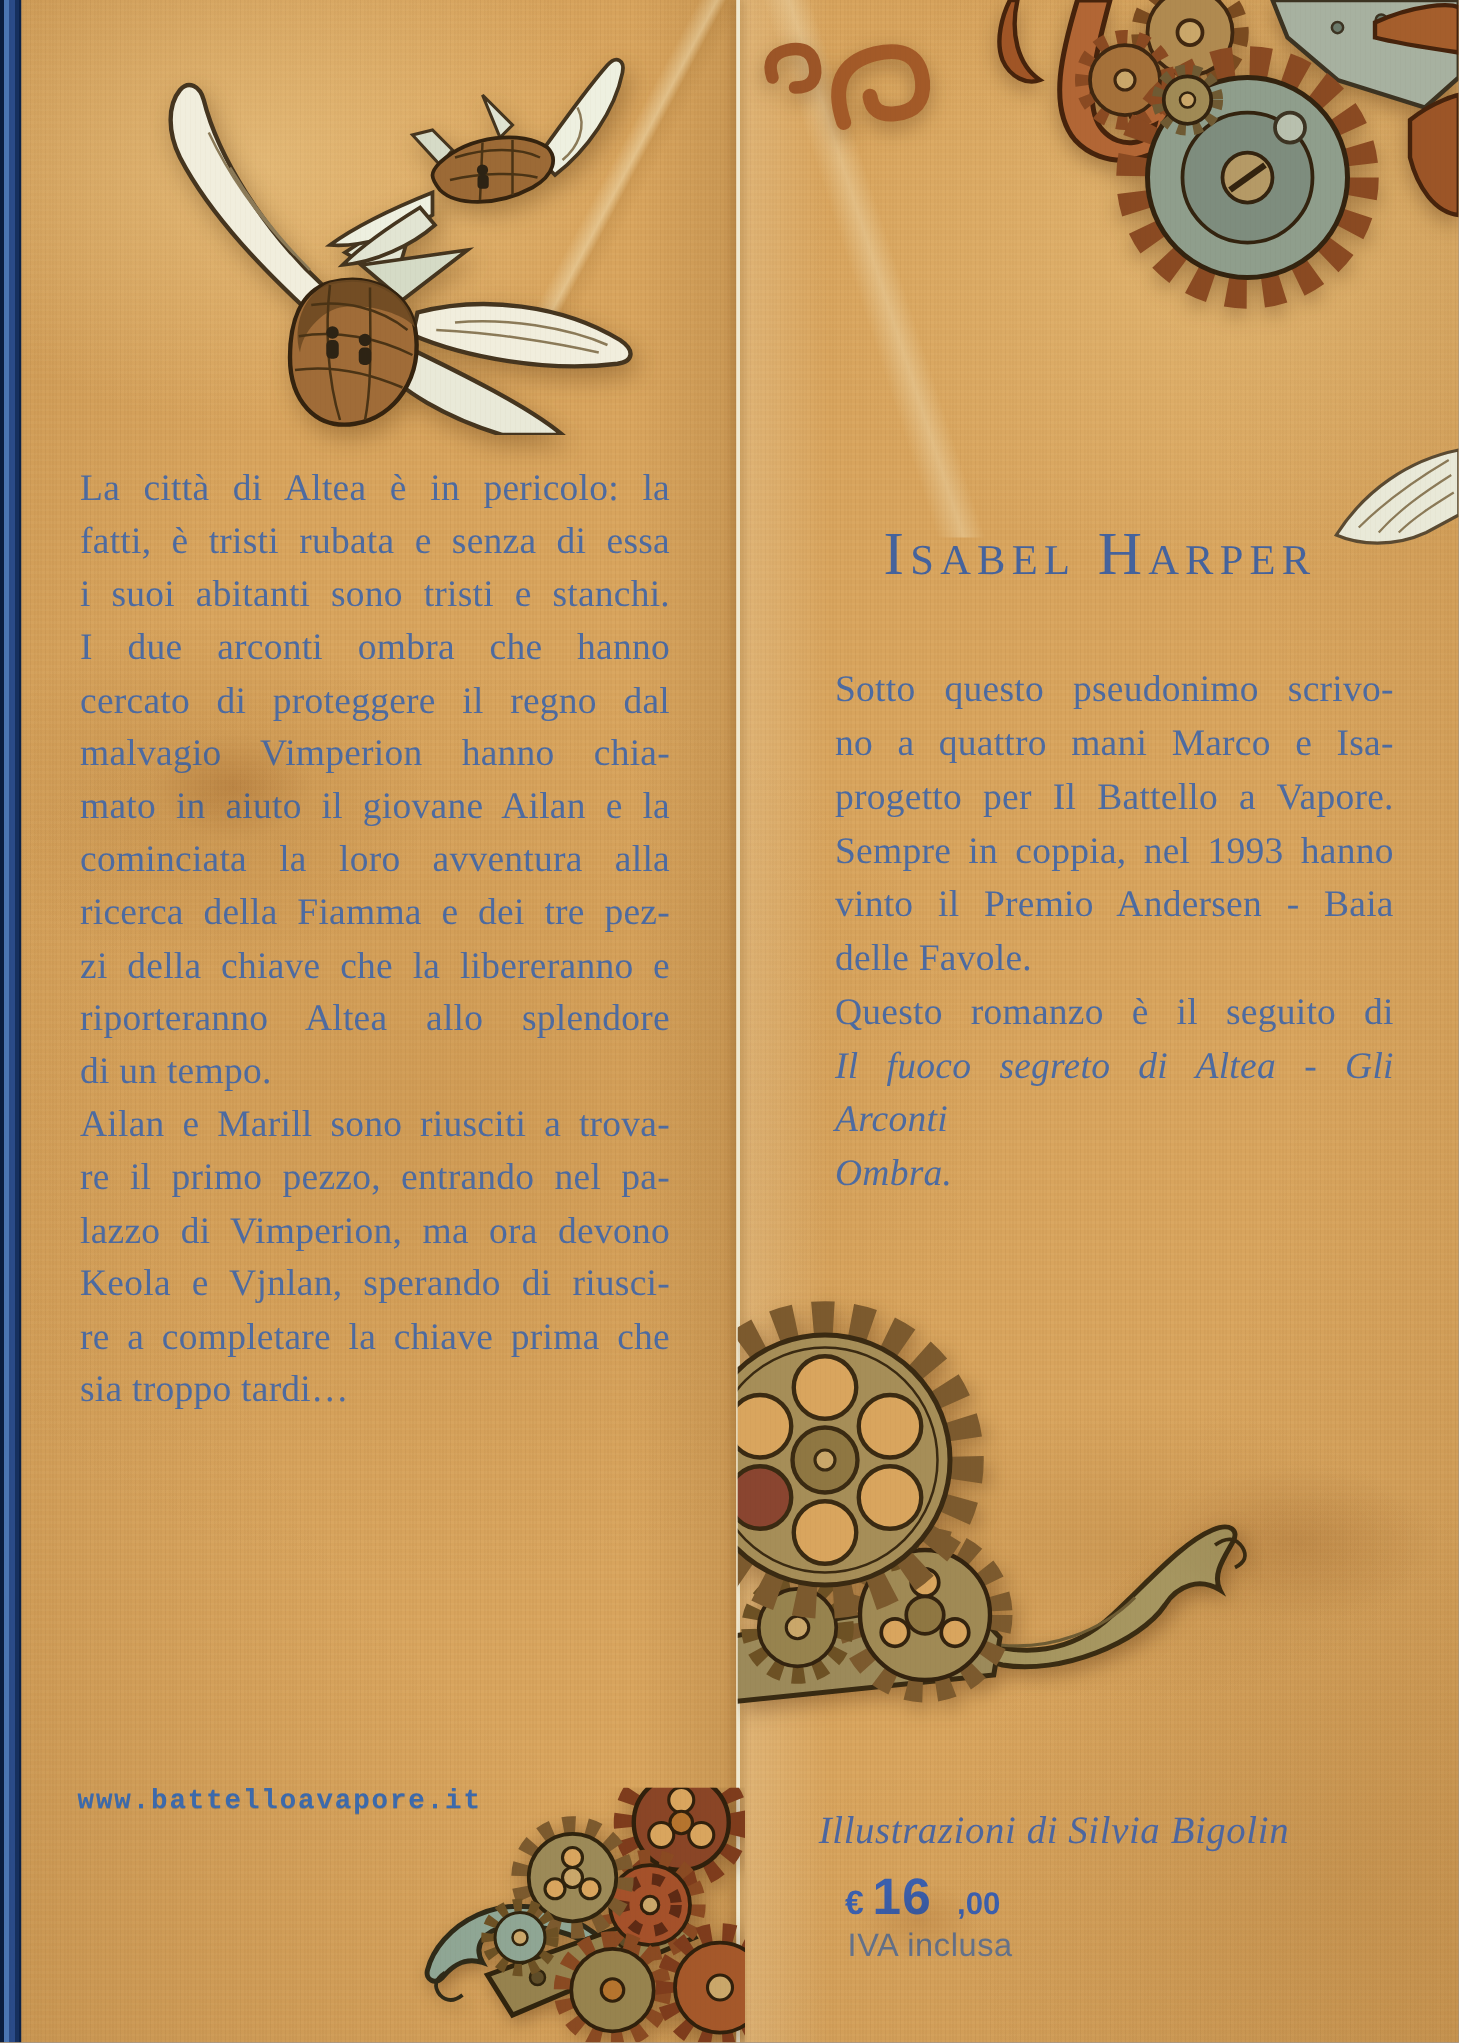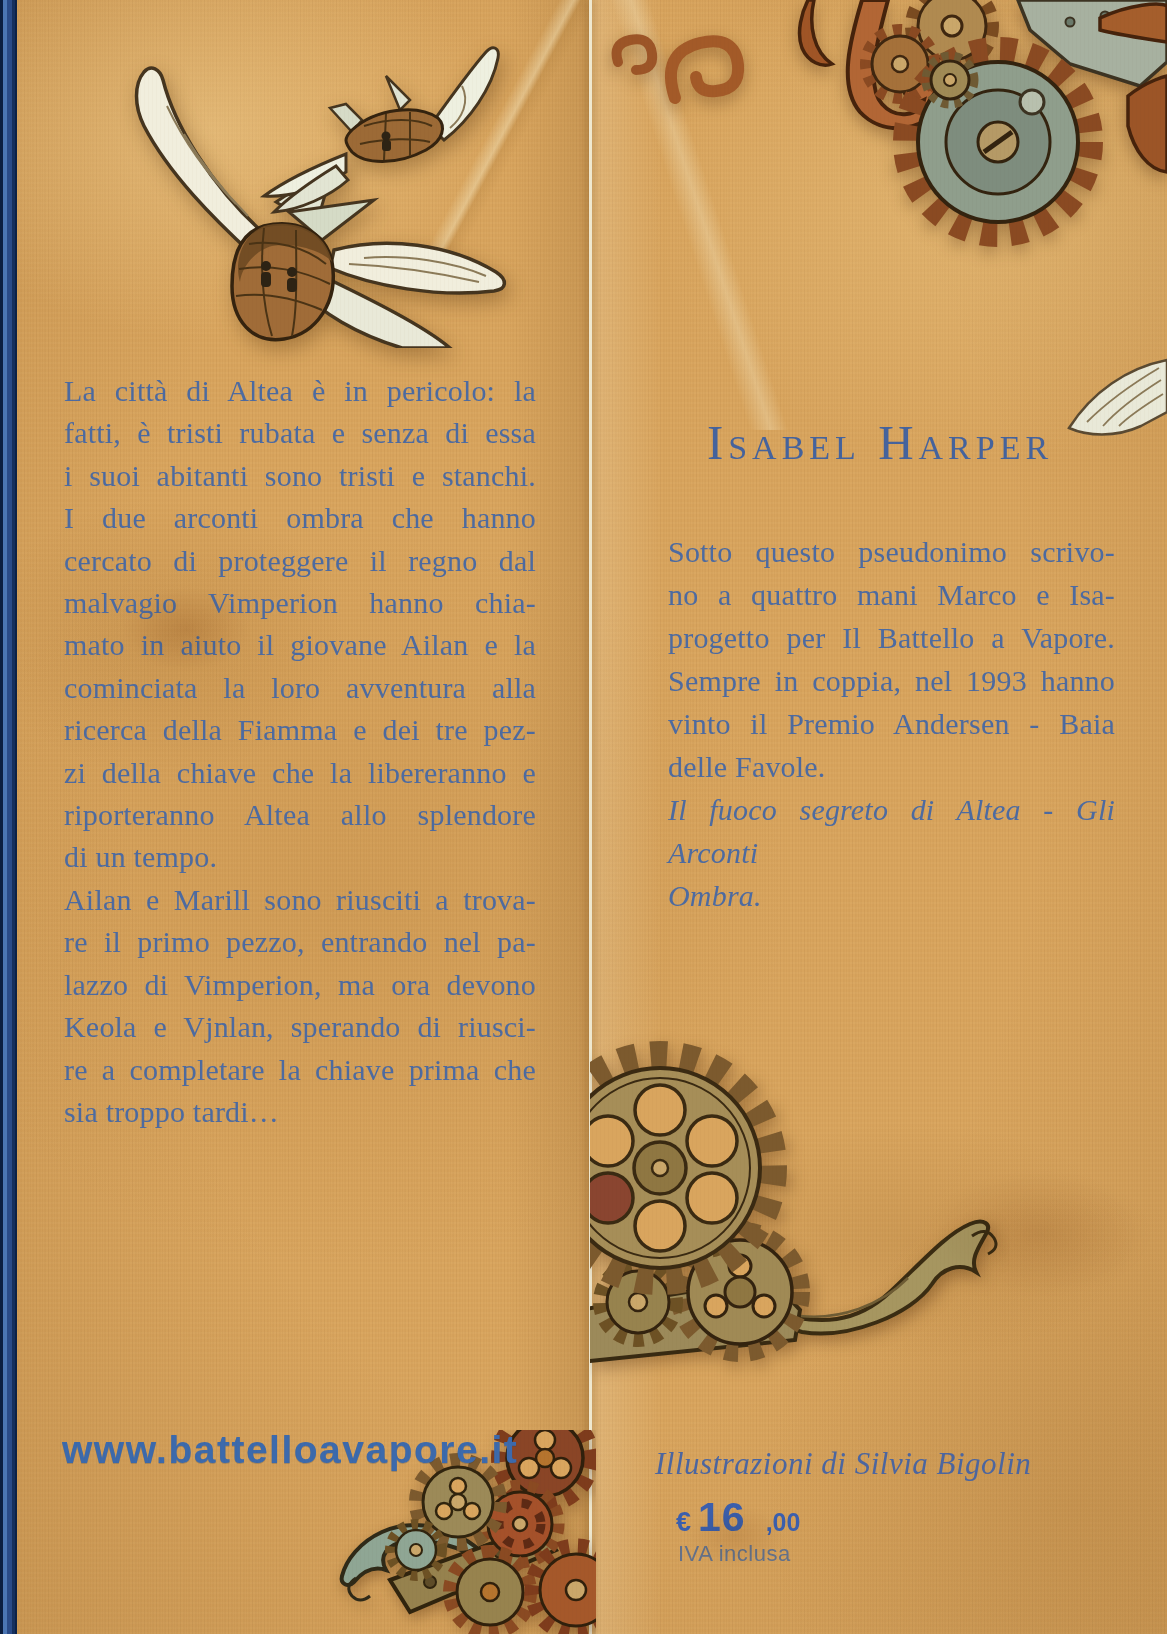--- a/index.html
+++ b/index.html
@@ -47,40 +47,40 @@
   .line.j{white-space:normal;text-align:justify;text-align-last:justify;text-justify:inter-word;}
   .line.it{font-style:italic;}
 
   .author-title{
     position:absolute;left:620px;top:414px;width:520px;z-index:3;
     text-align:center;color:#45639d;
     font-variant:small-caps;font-size:49px;letter-spacing:5px;white-space:nowrap;
   }
   .website{
     position:absolute;left:62px;top:1428px;z-index:3;
-    font-family:Liberation Sans, sans-serif;
-    font-weight:700;font-size:39px;letter-spacing:1.5px;color:#3c6aac;
+    font-family:Liberation Mono, monospace;
+    font-weight:700;font-size:22px;letter-spacing:1.5px;color:#3c6aac;
     text-shadow:0 1px 0 rgba(40,60,90,.25);
     text-align:right;
   }
   .credit{
     position:absolute;left:655px;top:1446px;z-index:3;
     font-style:italic;font-size:31px;color:#4c66a0;letter-spacing:.5px;
   }
   .price{
     position:absolute;left:676px;top:1494px;z-index:3;color:#3b5fae;
     font-family:"Liberation Sans","DejaVu Sans",sans-serif;font-weight:700;
   }
   .price .euro{font-size:27px;margin-right:7px;}
   .price .amt{font-size:41px;letter-spacing:1px;}
   .price .cents{font-size:25px;margin-left:20px;}
   .vat{
     position:absolute;left:678px;top:1541px;z-index:3;
     font-family:"Liberation Sans","DejaVu Sans",sans-serif;
-    font-size:22px;color:#63718a;letter-spacing:.5px;
+    font-size:26px;color:#63718a;letter-spacing:.5px;
   }
 
   .texture-overlay{
     position:absolute;inset:0;z-index:5;pointer-events:none;mix-blend-mode:multiply;opacity:.55;
     background-image:
       radial-gradient(90px 60px at 16% 38.5%, rgba(150,95,30,.35), transparent 70%),
       radial-gradient(160px 90px at 89% 75.5%, rgba(145,95,35,.3), transparent 70%),
       radial-gradient(70px 45px at 63% 94%, rgba(150,100,40,.28), transparent 70%),
       repeating-linear-gradient(90deg, rgba(125,80,30,.04) 0 1px, transparent 1px 4px);
   }
@@ -304,20 +304,21 @@
 
   <div class="author-title">Isabel Harper</div>
 
   <div class="textcol bio">
       <div class="line j">Sotto questo pseudonimo scrivo-</div>
       <div class="line j">no a quattro mani Marco e Isa-</div>
       <div class="line j">progetto per Il Battello a Vapore.</div>
       <div class="line j">Sempre in coppia, nel 1993 hanno</div>
       <div class="line j">vinto il Premio Andersen - Baia</div>
       <div class="line">delle Favole.</div>
+      <div class="line j">Questo romanzo è il seguito di</div>
       <div class="line j it">Il fuoco segreto di Altea - Gli Arconti</div>
       <div class="line it">Ombra.</div>
     </div>
 
   <div class="credit">Illustrazioni di Silvia Bigolin</div>
 
   <div class="price">
     <span class="euro">€</span><span class="amt">16</span><span class="cents">,00</span>
   </div>
 

